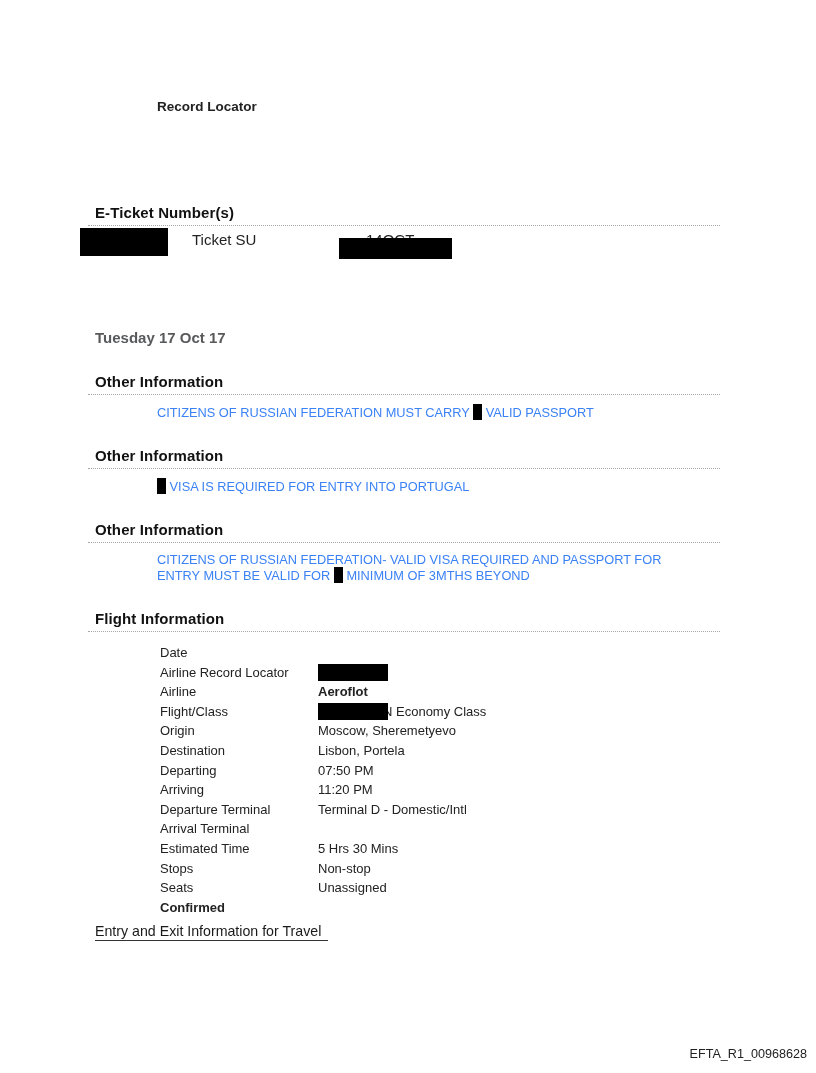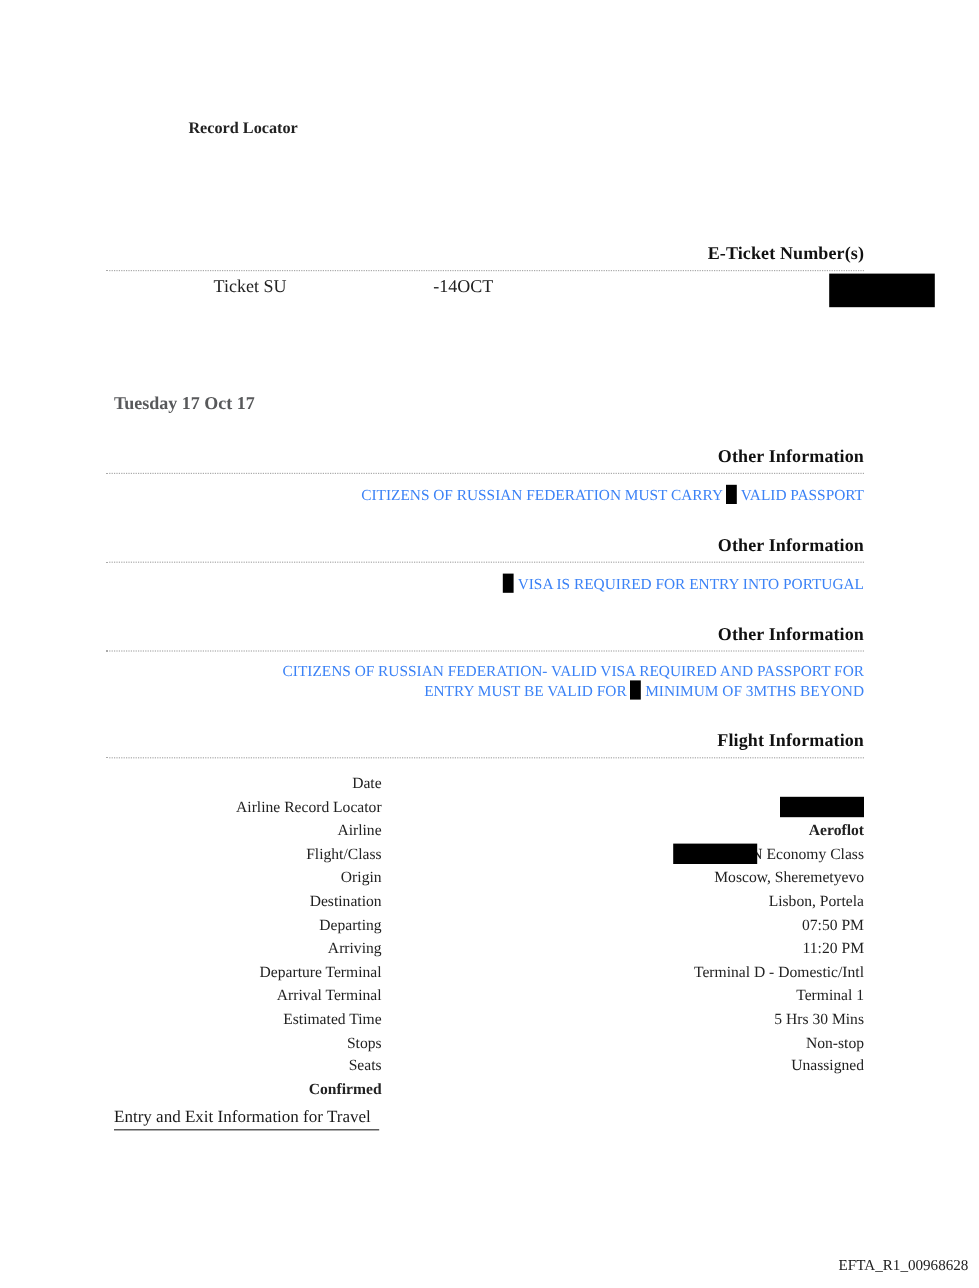--- a/index.html
+++ b/index.html
@@ -2,24 +2,23 @@
 <html><head>
 <meta charset="utf-8">
 <style>
   * { margin: 0; padding: 0; box-sizing: border-box; }
   html, body { background: #ffffff; }
   .page {
     position: relative;
     width: 816px;
     height: 1073px;
     background: #ffffff;
-    font-family: Liberation Serif, serif;
+    font-family: Liberation Sans, sans-serif;
     color: #1a1a1a;
     overflow: hidden;
-    text-align: right;
   }
   .abs { position: absolute; }
 
   .record-locator {
     left: 157px; top: 99px;
     font-size: 13.5px; font-weight: bold; color: #222;
   }
 
   .section {
     left: 88px; width: 632px;
@@ -73,21 +72,21 @@
 
 <div class="page">
 
   <div class="abs record-locator">Record Locator</div>
 
   <div class="abs section" style="top:204px;">
     <div class="sec-heading">E-Ticket Number(s)</div>
   </div>
 
   <span class="abs redaction tk-box1"></span>
-  <span class="abs tk-text" style="left:178px;">Ticket SU</span>
+  <span class="abs tk-text" style="left:192px;">Ticket SU</span>
   <span class="abs redaction tk-box2"></span>
   <span class="abs tk-text" style="left:361px;">-14OCT</span>
 
   <div class="abs day-header">Tuesday 17 Oct 17</div>
 
   <div class="abs section" style="top:373px;">
     <div class="sec-heading">Other Information</div>
     <div class="sec-body"><span>CITIZENS OF RUSSIAN FEDERATION MUST CARRY</span>
       <span class="redaction rx-char"></span>
       <span>VALID PASSPORT</span></div>
@@ -141,21 +140,20 @@
       <div class="frow">
         <span class="flabel">Arriving</span>
         <span class="fvalue">11:20 PM</span>
       </div>
       <div class="frow">
         <span class="flabel">Departure Terminal</span>
         <span class="fvalue">Terminal D - Domestic/Intl</span>
       </div>
       <div class="frow">
         <span class="flabel">Arrival Terminal</span>
-        <span class="fvalue">Terminal 1</span>
       </div>
       <div class="frow">
         <span class="flabel">Estimated Time</span>
         <span class="fvalue">5 Hrs 30 Mins</span>
       </div>
       <div class="frow">
         <span class="flabel">Stops</span>
         <span class="fvalue">Non-stop</span>
       </div>
       <div class="frow">

